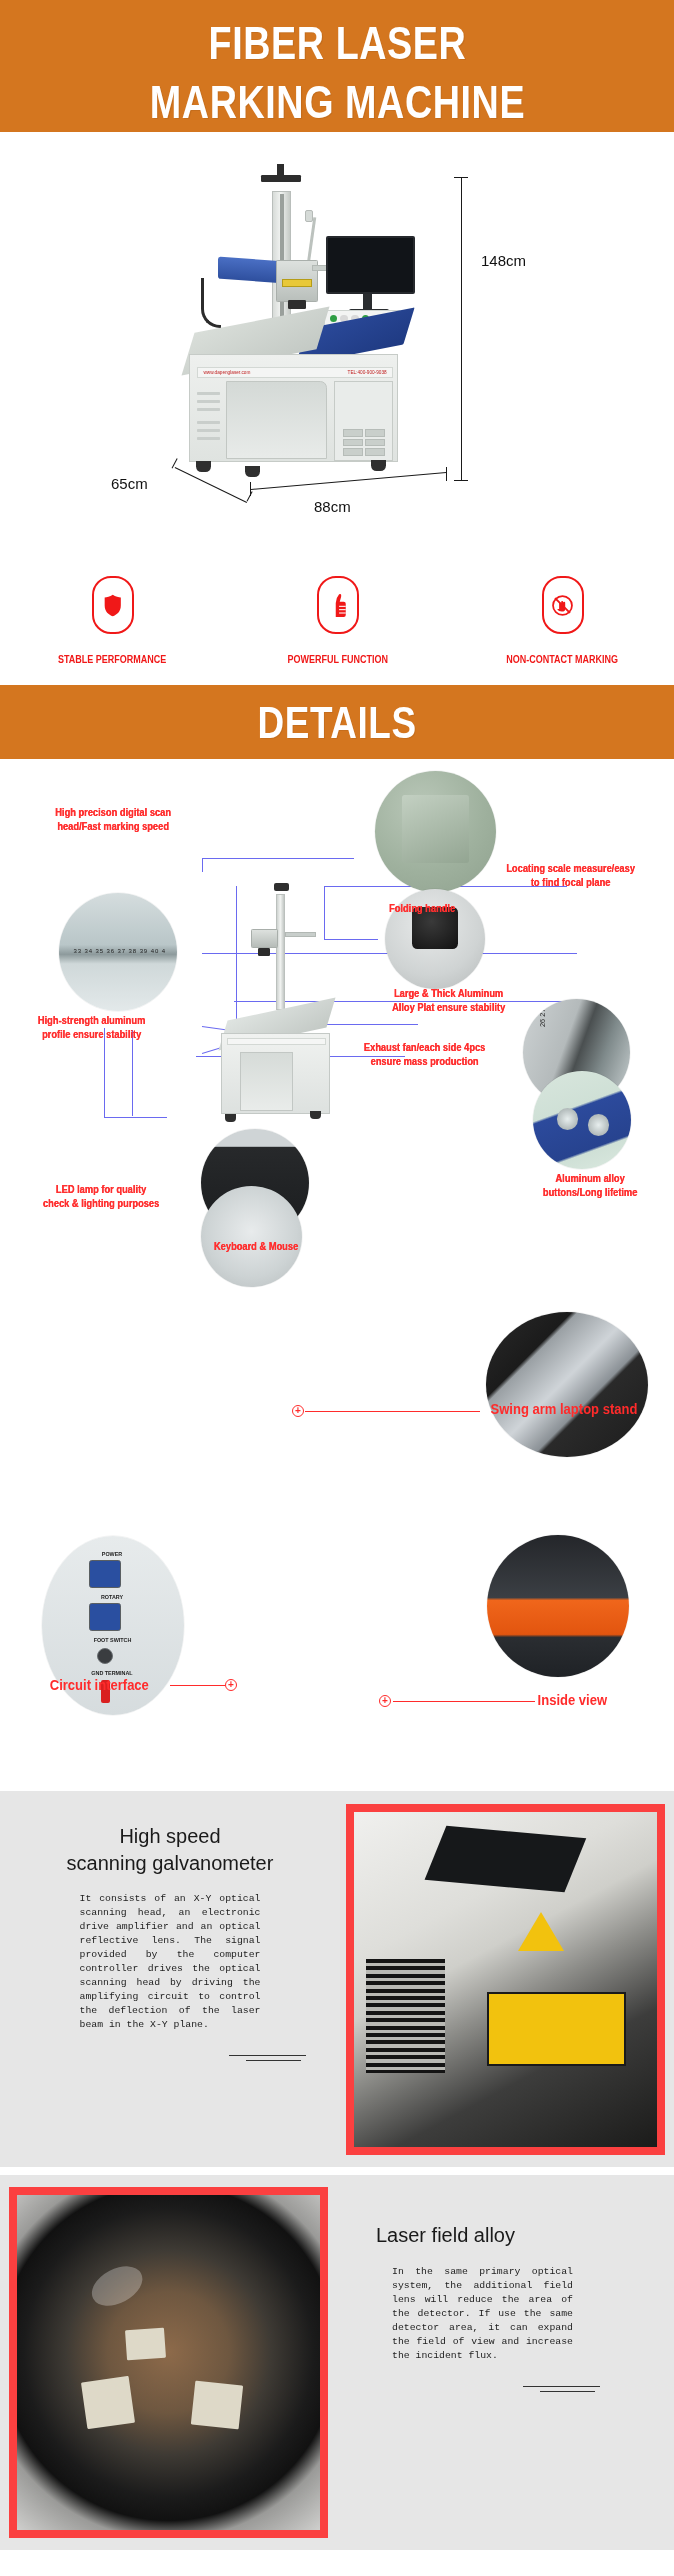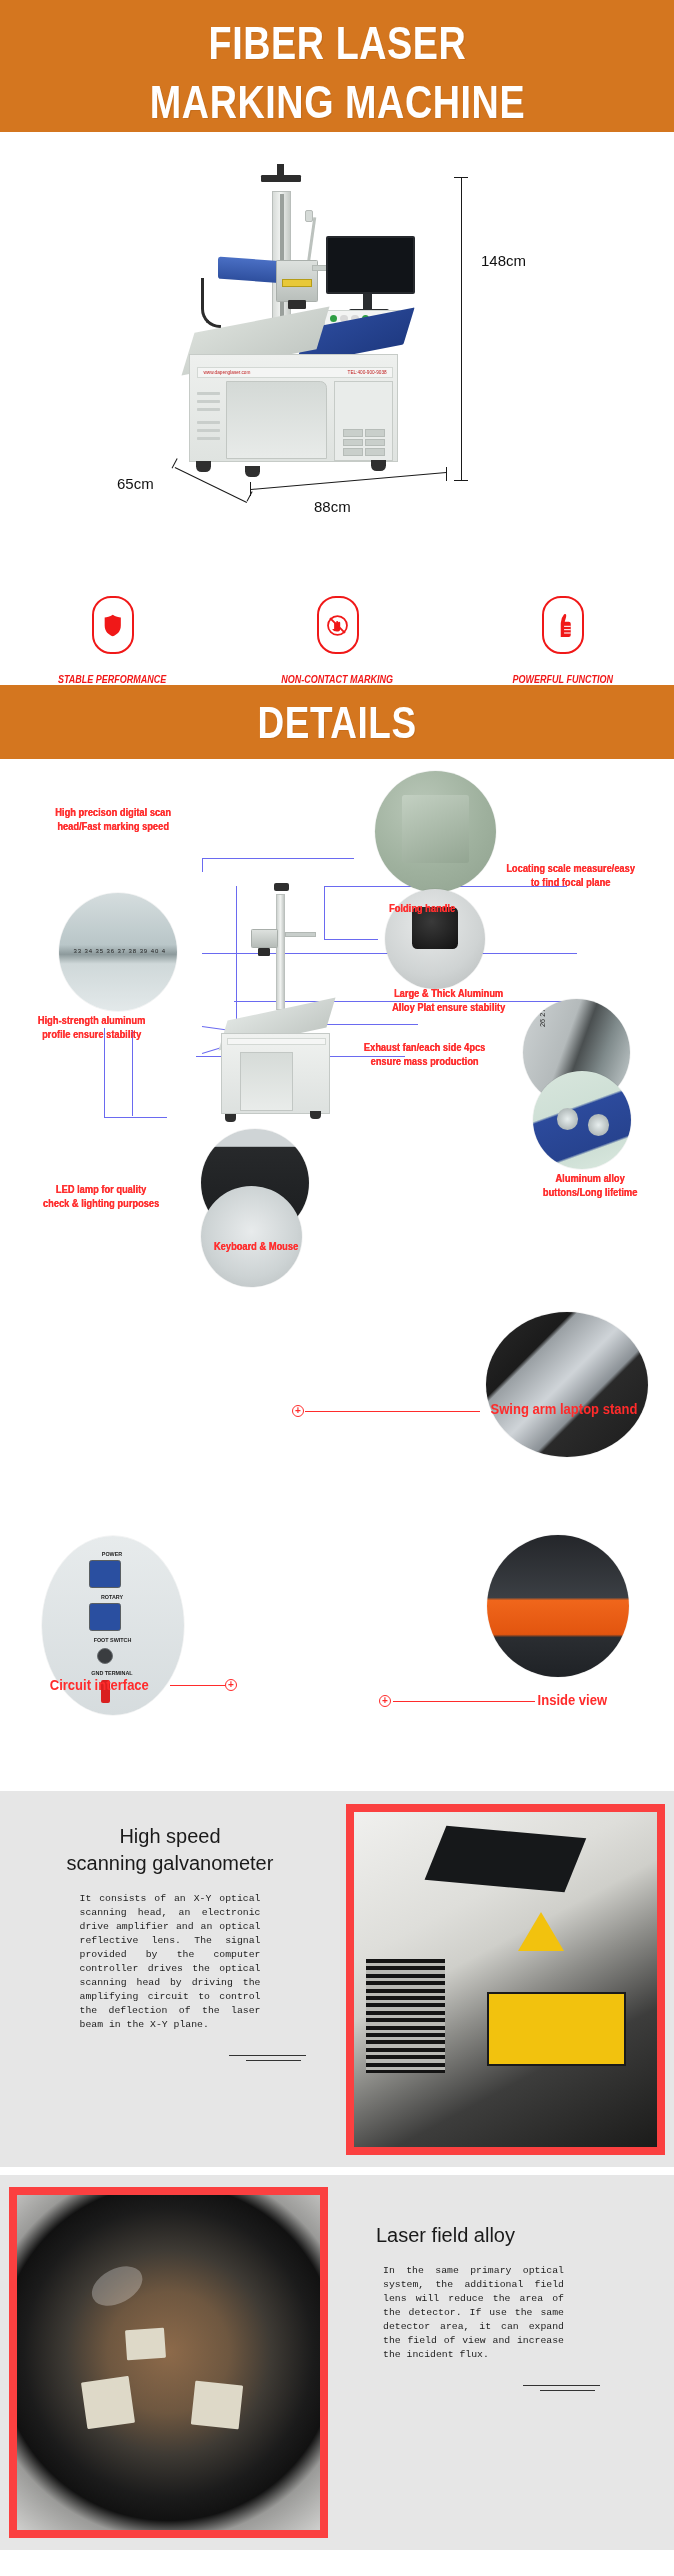--- a/index.html
+++ b/index.html
@@ -169,23 +169,22 @@
   .dim-line { position:absolute; background:#1a1a1a; }
   .dim-label {
     position:absolute; font-size:15px; color:#111;
     font-family:"Liberation Sans", sans-serif;
   }
 
   
   #features {
     height: 135px;
     display: flex;
-    align-items: flex-end;
+    align-items: center;
     padding-top: 6.7px;
-    font-style: italic;
   }
   .feature {
     flex: 1 1 0;
     display: flex;
     flex-direction: column;
     align-items: center;
   }
   .feature-badge {
     width: 42px; height: 58px;
     border: 2.7px solid #f01818;
@@ -320,21 +319,21 @@
   .panel-title.left-align { text-align: left; font-size: 20px; }
   .panel-body {
     font-family: "Liberation Mono", monospace;
     font-size: 9.8px;
     line-height: 14px;
     color: #1d1d1d;
     width: 181px;
     margin: 0 auto;
     text-align: justify;
   }
-  .panel-body.shift { margin: 7px; }
+  .panel-body.shift { margin: 16px; }
   .panel-rule-wrap { margin-top: 23px; padding-right: 4px; }
   .panel-rule { height:0.7px; background:#333; margin-left:auto; }
   .panel-rule.a { width: 77px; }
   .panel-rule.b { width: 55px; margin-top: 4.7px; margin-right: 5.4px; }
 
   .photo-frame {
     width: 337px;
     padding: 9.4px;
     display:flex; align-items:center; justify-content:center;
   }
@@ -453,56 +452,56 @@
   <div class="dim-label" style="left:481px; top:120px">148cm</div>
 
   <div class="dim-line" style="left:251px; top:357px; width:196px; height:0.7px; transform:rotate(-5deg); transform-origin:left center"></div>
   <div class="dim-line" style="left:250px; top:350px; width:0.7px; height:13.5px"></div>
   <div class="dim-line" style="left:446px; top:335px; width:0.7px; height:13.5px"></div>
   <div class="dim-label" style="left:314px; top:366px">88cm</div>
 
   <div class="dim-line" style="left:175px; top:335px; width:80px; height:0.7px; transform:rotate(26deg); transform-origin:left center"></div>
   <div class="dim-line" style="left:169px; top:331px; width:10.8px; height:0.7px; transform:rotate(-62deg)"></div>
   <div class="dim-line" style="left:244px; top:364px; width:10.8px; height:0.7px; transform:rotate(-62deg)"></div>
-  <div class="dim-label" style="left:117px; top:343px">65cm</div>
+  <div class="dim-label" style="left:111px; top:343px">65cm</div>
 </div>
 
 <div id="features">
 
   <div class="feature">
     <div class="feature-badge">
       <svg width="17.5" height="23" viewBox="0 0 26 34">
         <path d="M13 1 C9 4 4 5 1 5 L1 17 C1 26 7 31 13 33 C19 31 25 26 25 17 L25 5 C22 5 17 4 13 1 Z" fill="#f01818"></path>
       </svg>
     </div>
     <div class="feature-label">STABLE PERFORMANCE</div>
-  </div>
-
-  <div class="feature">
-    <div class="feature-badge">
-      <svg width="23" height="23" viewBox="0 0 34 34">
-        <circle cx="17" cy="17" r="14" fill="none" stroke="#f01818" stroke-width="2.6"></circle>
-        <path d="M12 22 L12 14 a1.5 1.5 0 013 0 l0 -2 a1.5 1.5 0 013 0 l0 1 a1.5 1.5 0 013 0 l0 9 q0 4 -5 4 q-5 0 -7 -4 z" fill="#f01818"></path>
-        <line x1="6" y1="6" x2="28" y2="28" stroke="#f01818" stroke-width="2.8"></line>
-      </svg>
-    </div>
-    <div class="feature-label">NON-CONTACT MARKING</div>
   </div>
 
   <div class="feature">
     <div class="feature-badge">
       <svg width="17.5" height="24" viewBox="0 0 26 36">
         <path d="M10 36 L10 15 Q10 8 15 2 Q19 0 18 6 L16 13 L22 13 Q25 13 25 16 L25 33 Q25 36 22 36 Z" fill="#f01818"></path>
         <rect x="15" y="16" width="10" height="4.4" rx="1.2" fill="#ffffff" opacity="0"></rect>
         <line x1="15" y1="20" x2="25" y2="20" stroke="#ffffff" stroke-width="1.6"></line>
         <line x1="15" y1="25" x2="25" y2="25" stroke="#ffffff" stroke-width="1.6"></line>
         <line x1="15" y1="30" x2="25" y2="30" stroke="#ffffff" stroke-width="1.6"></line>
       </svg>
     </div>
     <div class="feature-label">POWERFUL FUNCTION</div>
+  </div>
+
+  <div class="feature">
+    <div class="feature-badge">
+      <svg width="23" height="23" viewBox="0 0 34 34">
+        <circle cx="17" cy="17" r="14" fill="none" stroke="#f01818" stroke-width="2.6"></circle>
+        <path d="M12 22 L12 14 a1.5 1.5 0 013 0 l0 -2 a1.5 1.5 0 013 0 l0 1 a1.5 1.5 0 013 0 l0 9 q0 4 -5 4 q-5 0 -7 -4 z" fill="#f01818"></path>
+        <line x1="6" y1="6" x2="28" y2="28" stroke="#f01818" stroke-width="2.8"></line>
+      </svg>
+    </div>
+    <div class="feature-label">NON-CONTACT MARKING</div>
   </div>
 
 </div>
 
 <div class="banner" id="details-banner">
   <span class="banner-line">DETAILS</span>
 </div>
 
 <div id="callouts-1">
 

